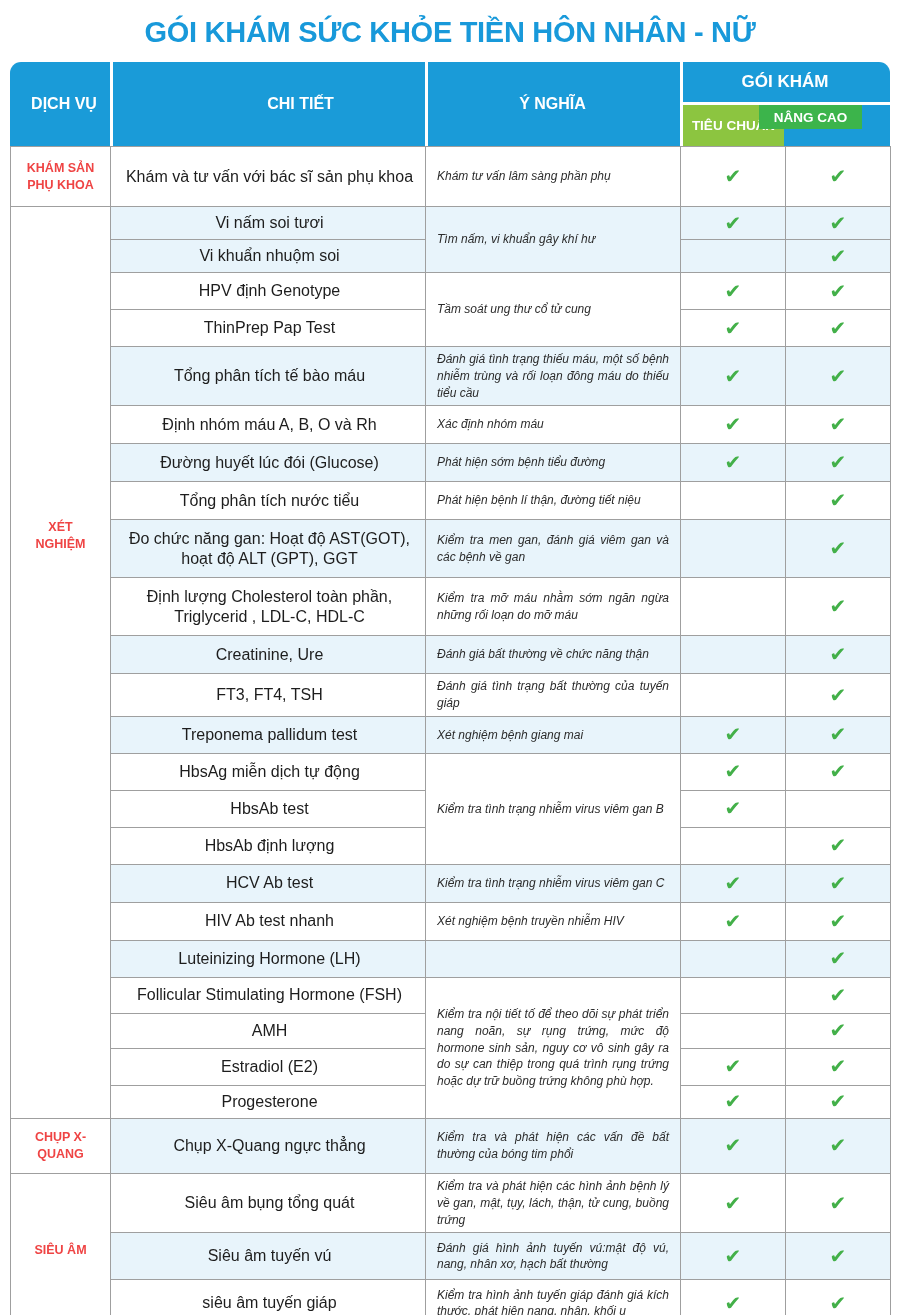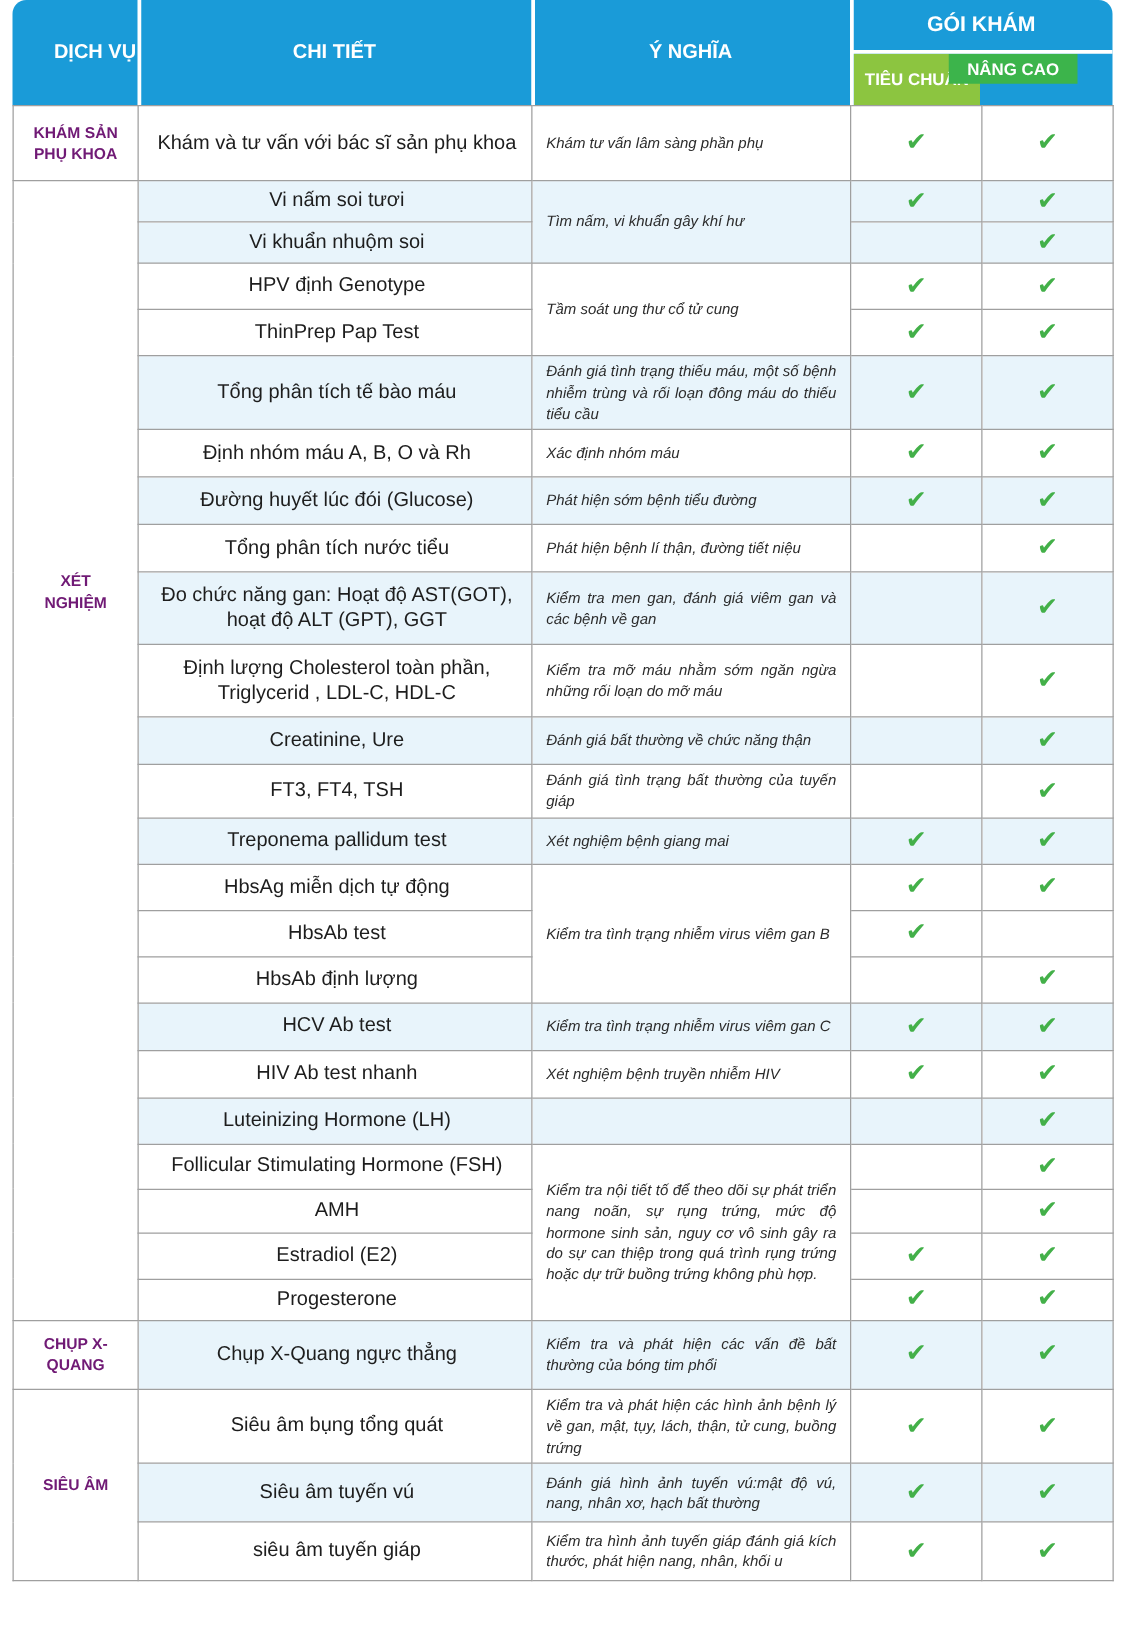--- a/index.html
+++ b/index.html
@@ -15,22 +15,22 @@
   }
   
   .thead {
     position:relative; height:84px; margin:0 10px;
     background:#1a9bd8; border-radius:11px 11px 0 0;
   }
   .thead .hcell {
     position:absolute; display:flex; align-items:center; justify-content:center;
     color:#fff; font-weight:bold; text-align:left;
   }
-  .h-svc   { left:16px;   top:0; width:100px; height:84px; font-size:16px; }
-  .h-det   { left:100px; top:0; width:315px; height:84px; font-size:16px; }
+  .h-svc   { left:4px;   top:0; width:100px; height:84px; font-size:16px; }
+  .h-det   { left:100px; top:0; width:315px; height:84px; font-size:16px;padding-left:33px; }
   .h-mean  { left:415px; top:0; width:255px; height:84px; font-size:16px; }
   .h-pack  { left:670px; top:0; width:210px; height:40px; font-size:17px; }
   .h-std   { left:673px; top:43px; width:101px; height:41px; font-size:13.5px; background:#8cc540; }
   .h-adv   { left:749px; top:43px; width:103px; height:24px; font-size:13.5px; background:#3cb44b; }
   .vline   { position:absolute; top:0; width:3px; height:84px; background:#fff; }
   .vl1 { left:100px; } .vl2 { left:415px; } .vl3 { left:670px; }
   .hline   { position:absolute; left:670px; top:40px; width:210px; height:3px; background:#fff; }
   
   table.grid {
     border-collapse:collapse; table-layout:fixed;
@@ -42,31 +42,32 @@
     font-size:16px; color:#1d1d1d; text-align:center;
     padding:3px 10px 3px 13px; line-height:1.25; vertical-align:middle;
   }
   td.mean {
     font-style:italic; font-size:12px; color:#2b2b2b;
     text-align:justify; padding:4px 11px; line-height:1.4; vertical-align:middle;
   }
   td.chk { text-align:center; vertical-align:middle; }
   td.chk .tick { color:#43b049; font-size:20px; font-weight:bold; line-height:1; }
   table.grid td.svc {
-    background:#ffffff !important; color:#701a75; font-weight:bold;
+    background:#ffffff !important; color:#ef4444; font-weight:bold;
     font-size:12.5px; text-align:center; line-height:1.35;
     vertical-align:middle; padding:0 14px;
   }
   table.grid td.svc.top { vertical-align:top; padding-top:312px; }
 </style>
 </head>
 <body>
 
 <div class="page">
 
+  <h1 class="title">GÓI KHÁM SỨC KHỎE TIỀN HÔN NHÂN - NỮ</h1>
 
   <div class="thead">
     <div class="hcell h-svc">DỊCH VỤ</div>
     <div class="hcell h-det">CHI TIẾT</div>
     <div class="hcell h-mean">Ý NGHĨA</div>
     <div class="hcell h-pack">GÓI KHÁM</div>
     <div class="hcell h-std">TIÊU CHUẨN</div>
     <div class="hcell h-adv">NÂNG CAO</div>
     <div class="vline vl1"></div>
     <div class="vline vl2"></div>

